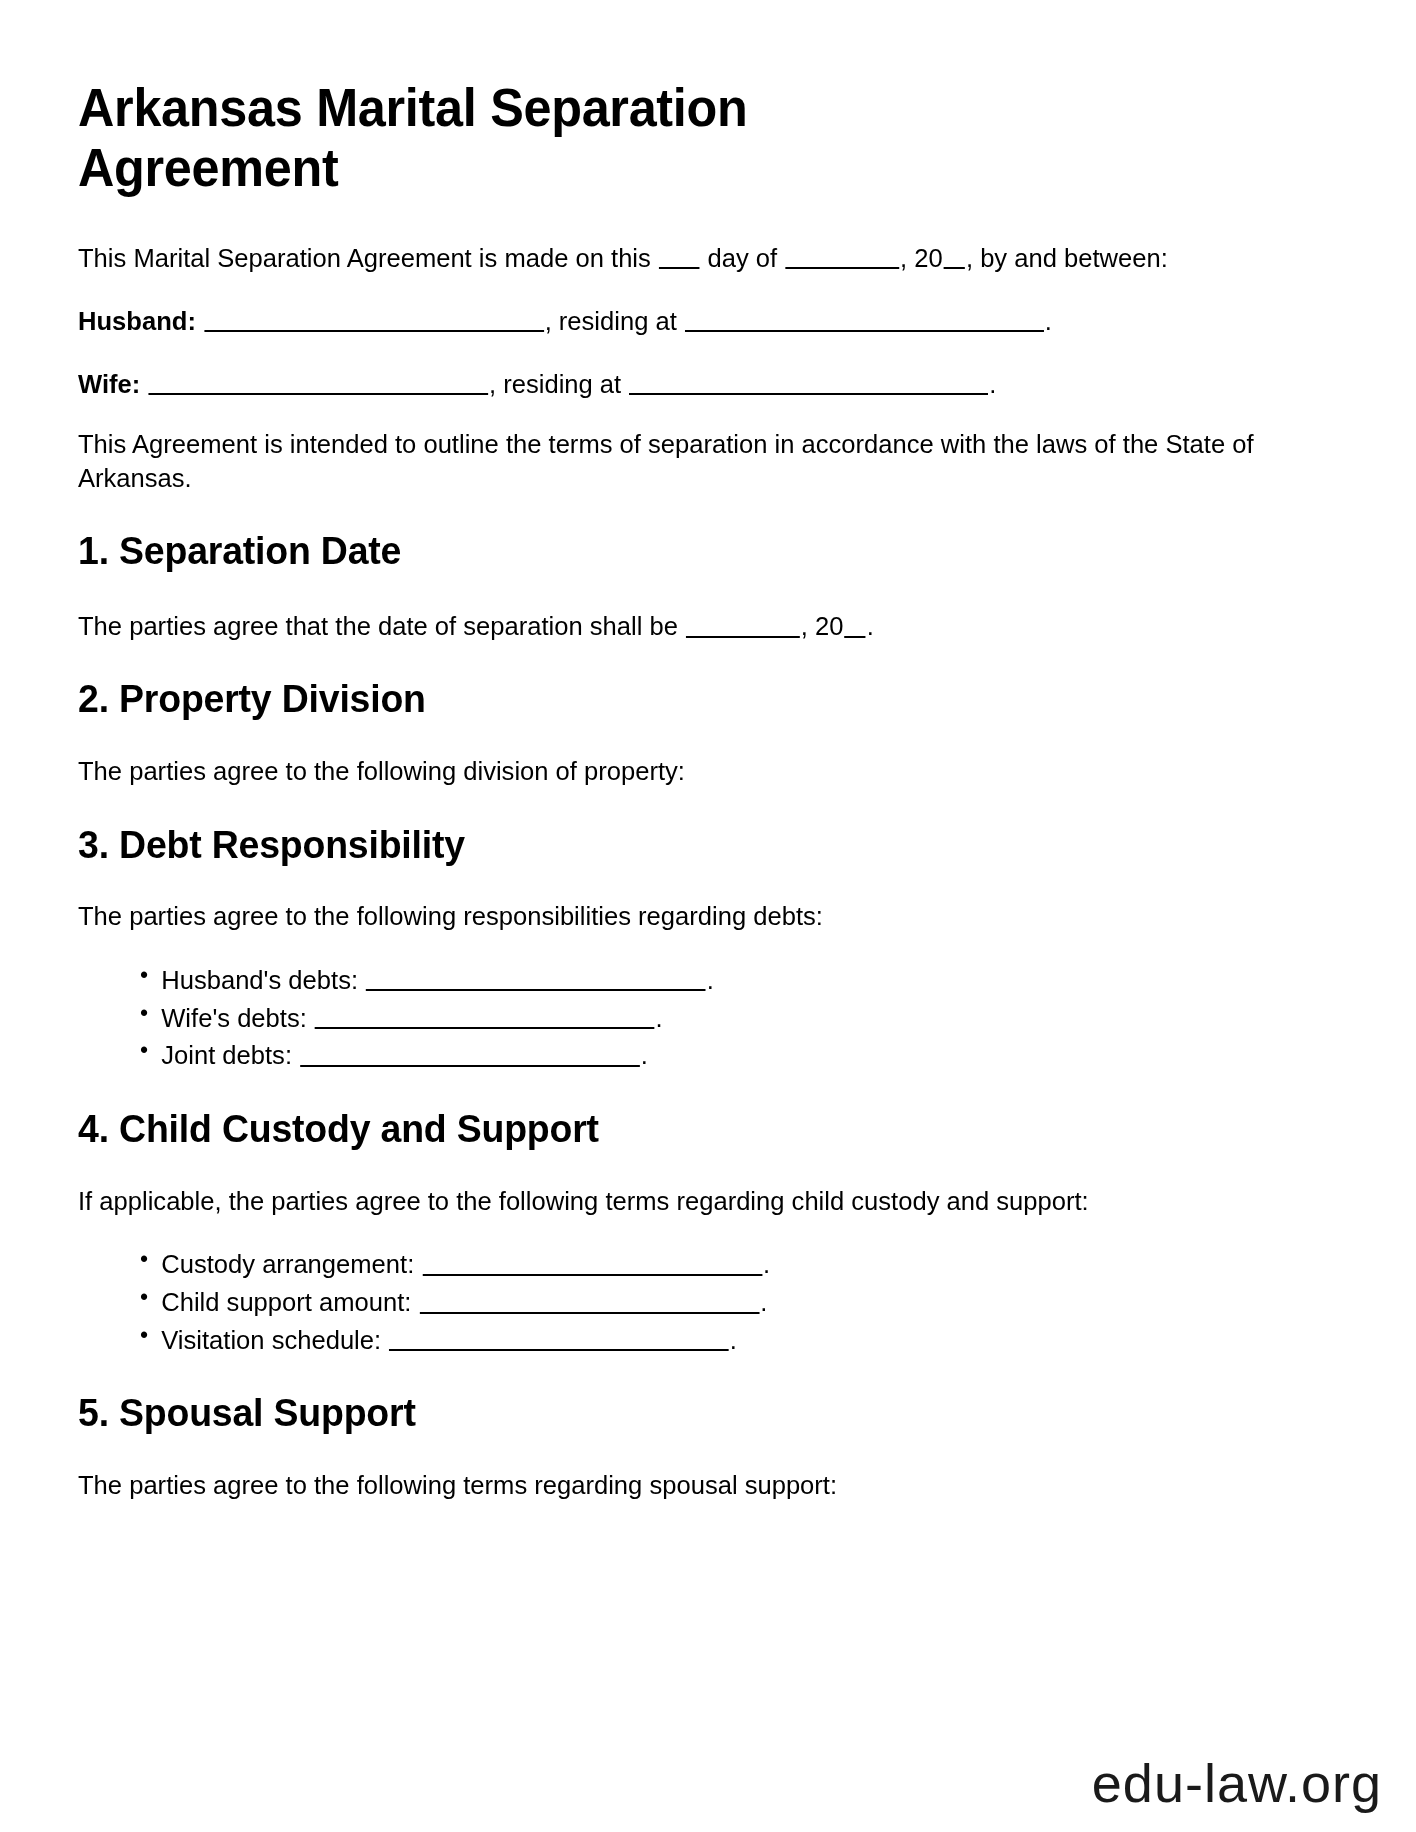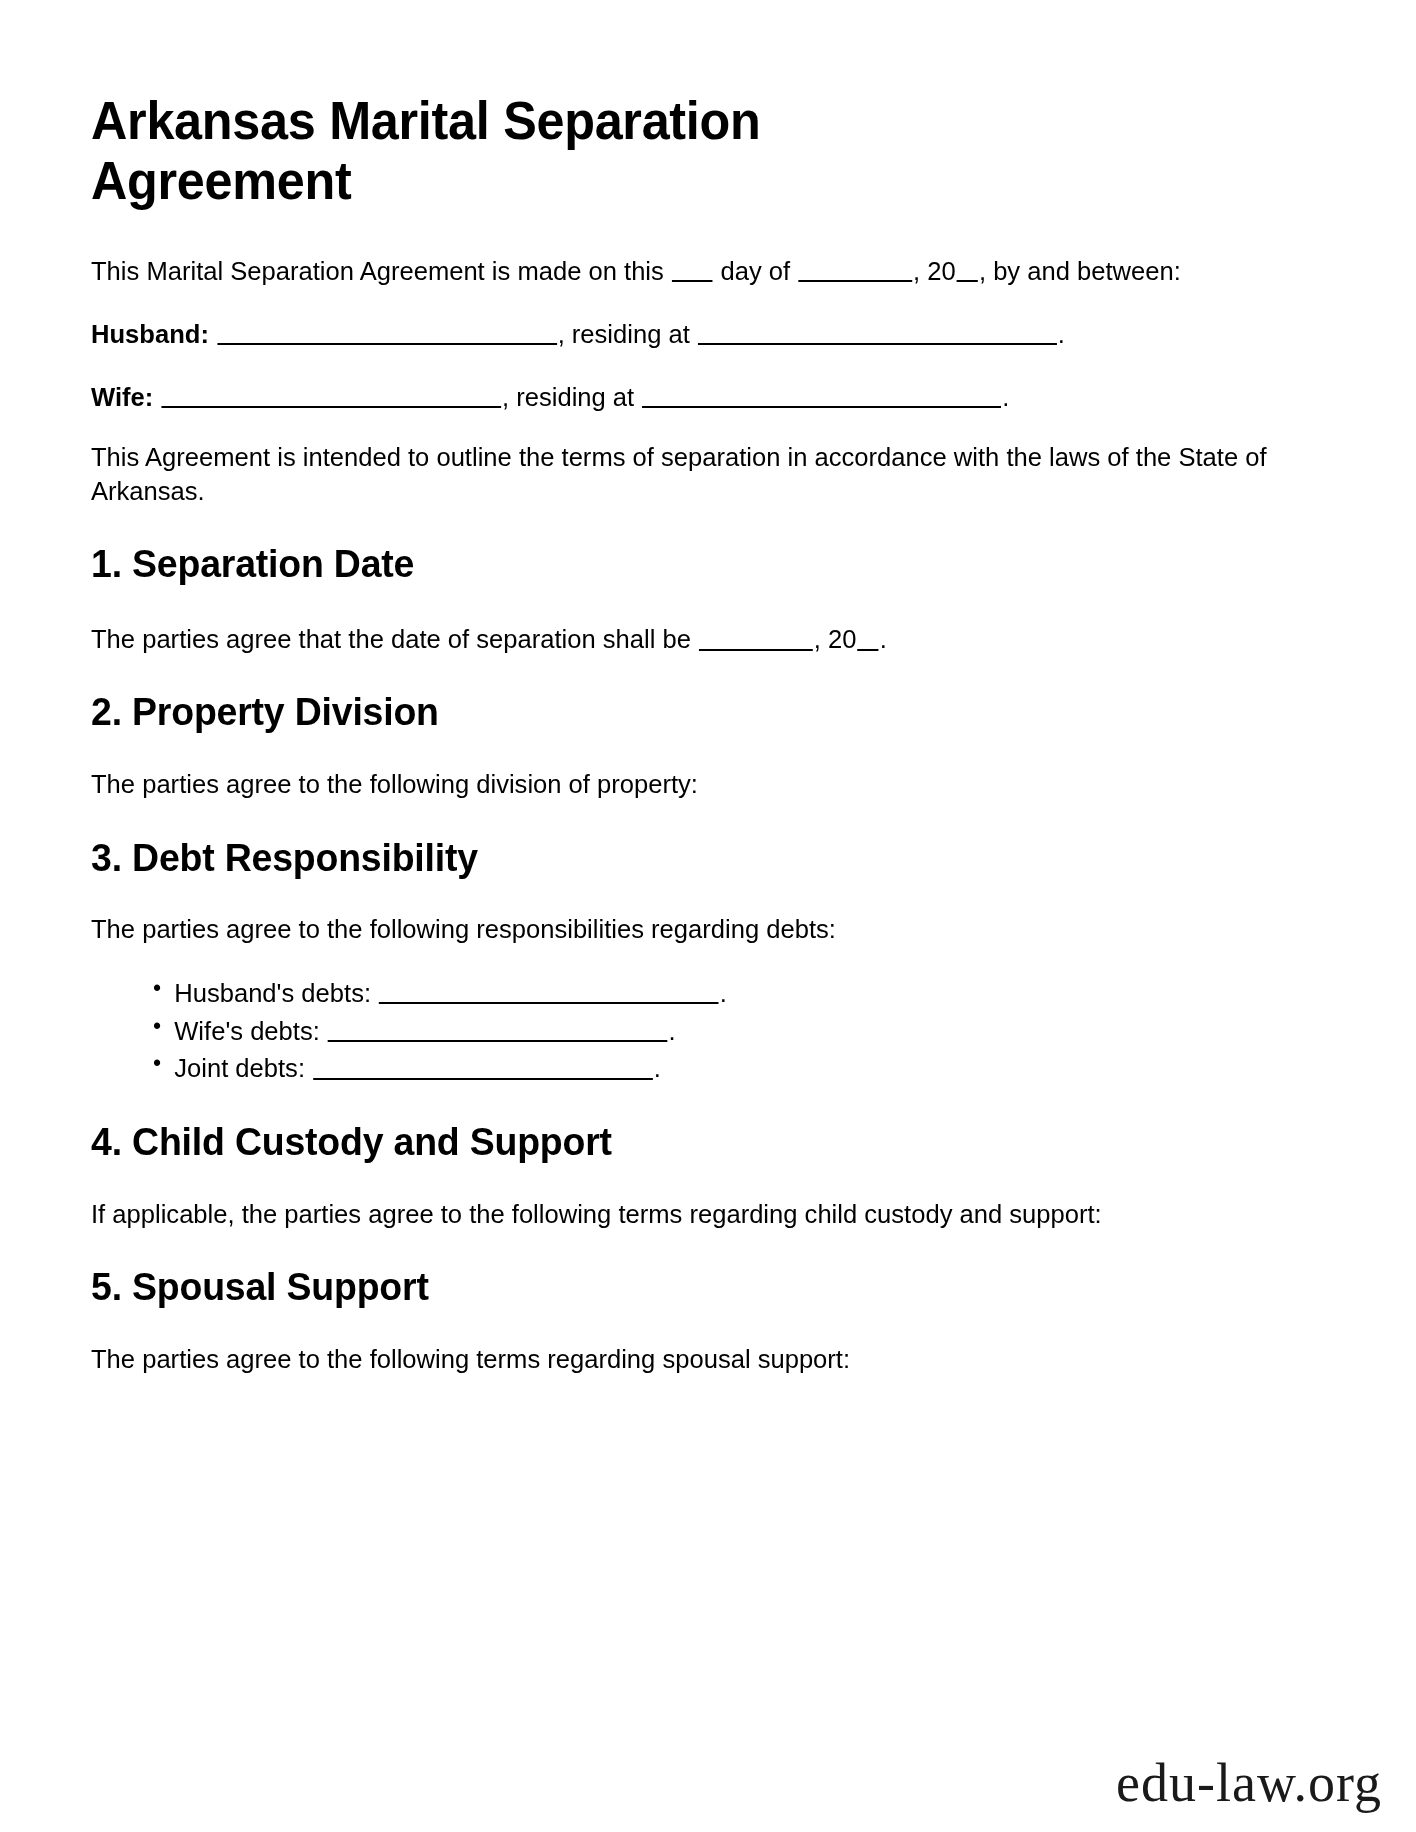--- a/index.html
+++ b/index.html
@@ -20,21 +20,21 @@
     position: absolute;
     left: 0; top: 0;
     width: 1416px;
     height: 1832px;
     background: #ffffff;
     box-sizing: border-box;
     padding: 78px 78px 0 78px;
   }
   .doc {
     width: 1260px;
-    margin: 13px;
+    margin: 0;
   }
 
   
   .doc-title {
     font-size: 53px;
     font-weight: 700;
     line-height: 1.13;
     letter-spacing: -0.3px;
     margin: 0 0 40px 0;
     transform: scaleX(0.95);
@@ -109,21 +109,21 @@
   .b-sm { width: 22px; }
   .b-md { width: 118px; }
   .b-lg { width: 352px; }
   .b-xl { width: 372px; }
 
   
   .watermark {
     position: absolute;
     right: 34px;
     bottom: 18px;
-    font-family: Liberation Serif, serif;
+    font-family: Liberation Sans, sans-serif;
     font-size: 54px;
     letter-spacing: 1px;
     color: #1a1a1a;
     white-space: nowrap;
   }
 </style>
 </head>
 <body>
 
 <div class="page">
@@ -173,20 +173,34 @@
         <span class="blank b-lg"></span><span>.</span>
       </li>
       <li>
         <span>Joint debts:</span>
         <span class="blank b-lg"></span><span>.</span>
       </li>
     </ul>
 
     <h2 class="section-heading">4. Child Custody and Support</h2>
     <p class="body-text">If applicable, the parties agree to the following terms regarding child custody and support:</p>
+    <ul class="item-list">
+      <li>
+        <span>Custody arrangement:</span>
+        <span class="blank b-lg"></span><span>.</span>
+      </li>
+      <li>
+        <span>Child support amount:</span>
+        <span class="blank b-lg"></span><span>.</span>
+      </li>
+      <li>
+        <span>Visitation schedule:</span>
+        <span class="blank b-lg"></span><span>.</span>
+      </li>
+    </ul>
 
     <h2 class="section-heading">5. Spousal Support</h2>
     <p class="body-text">The parties agree to the following terms regarding spousal support:</p>
 
   </div>
 
   <div class="watermark">edu-law.org</div>
 </div>
 
 </body></html>

